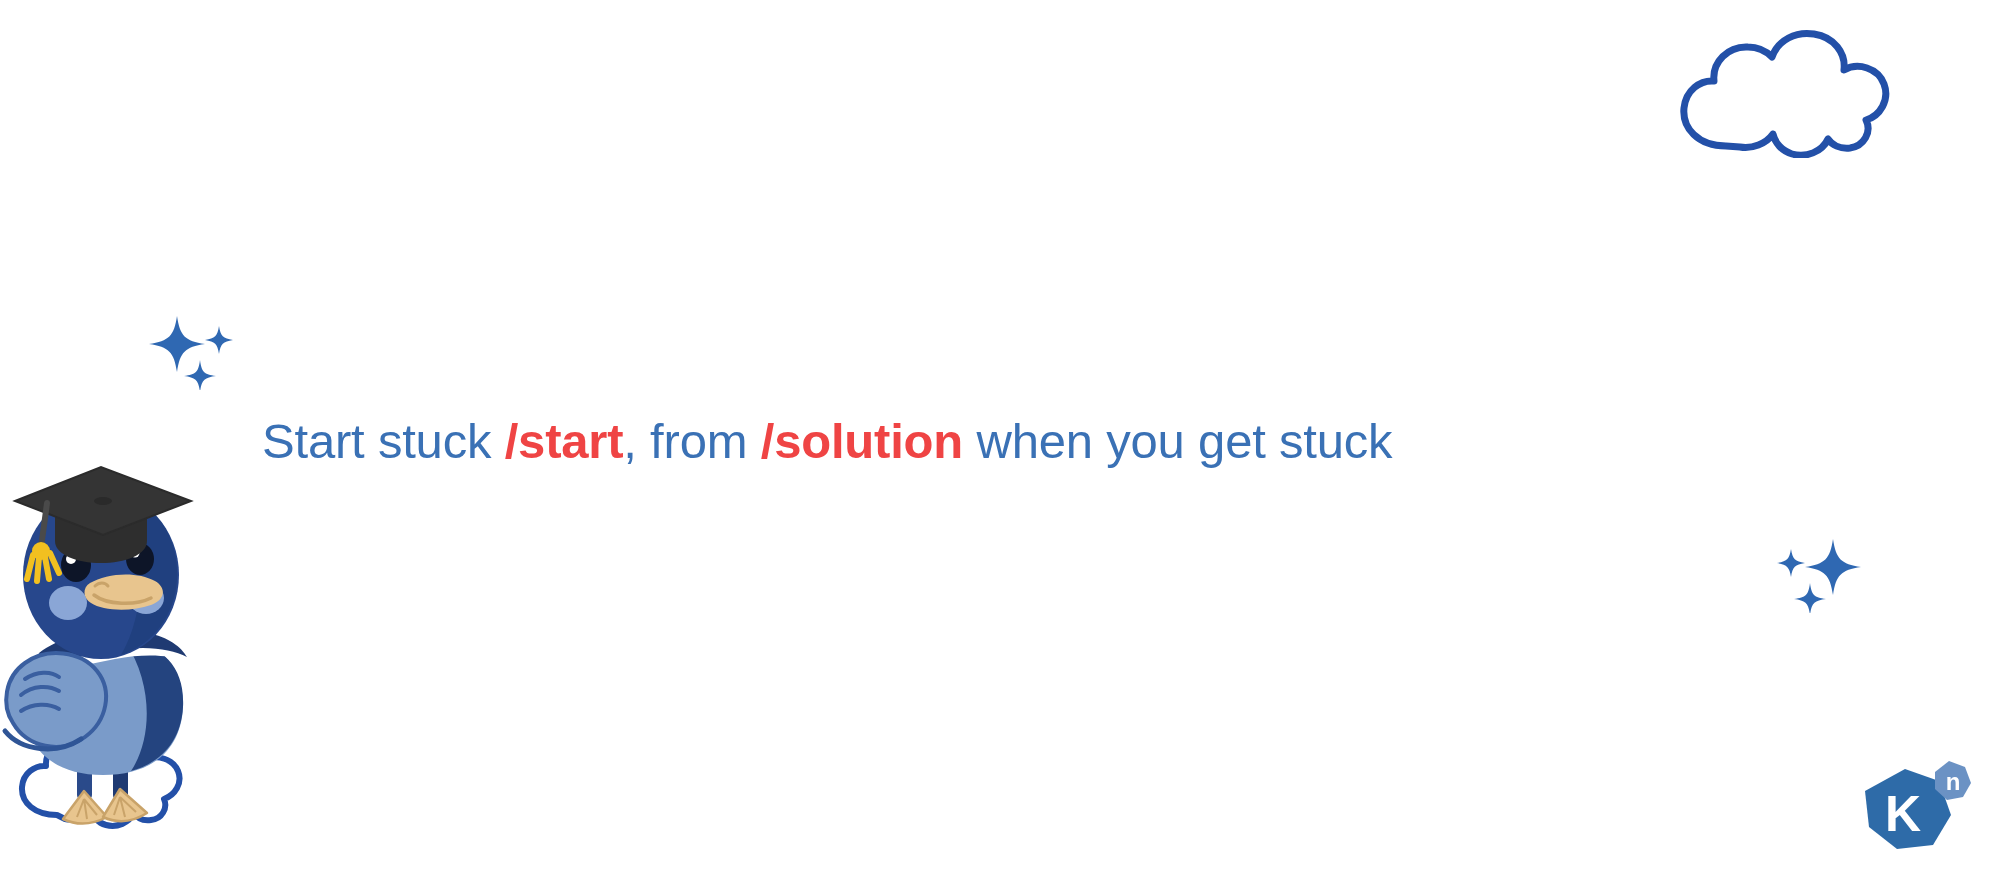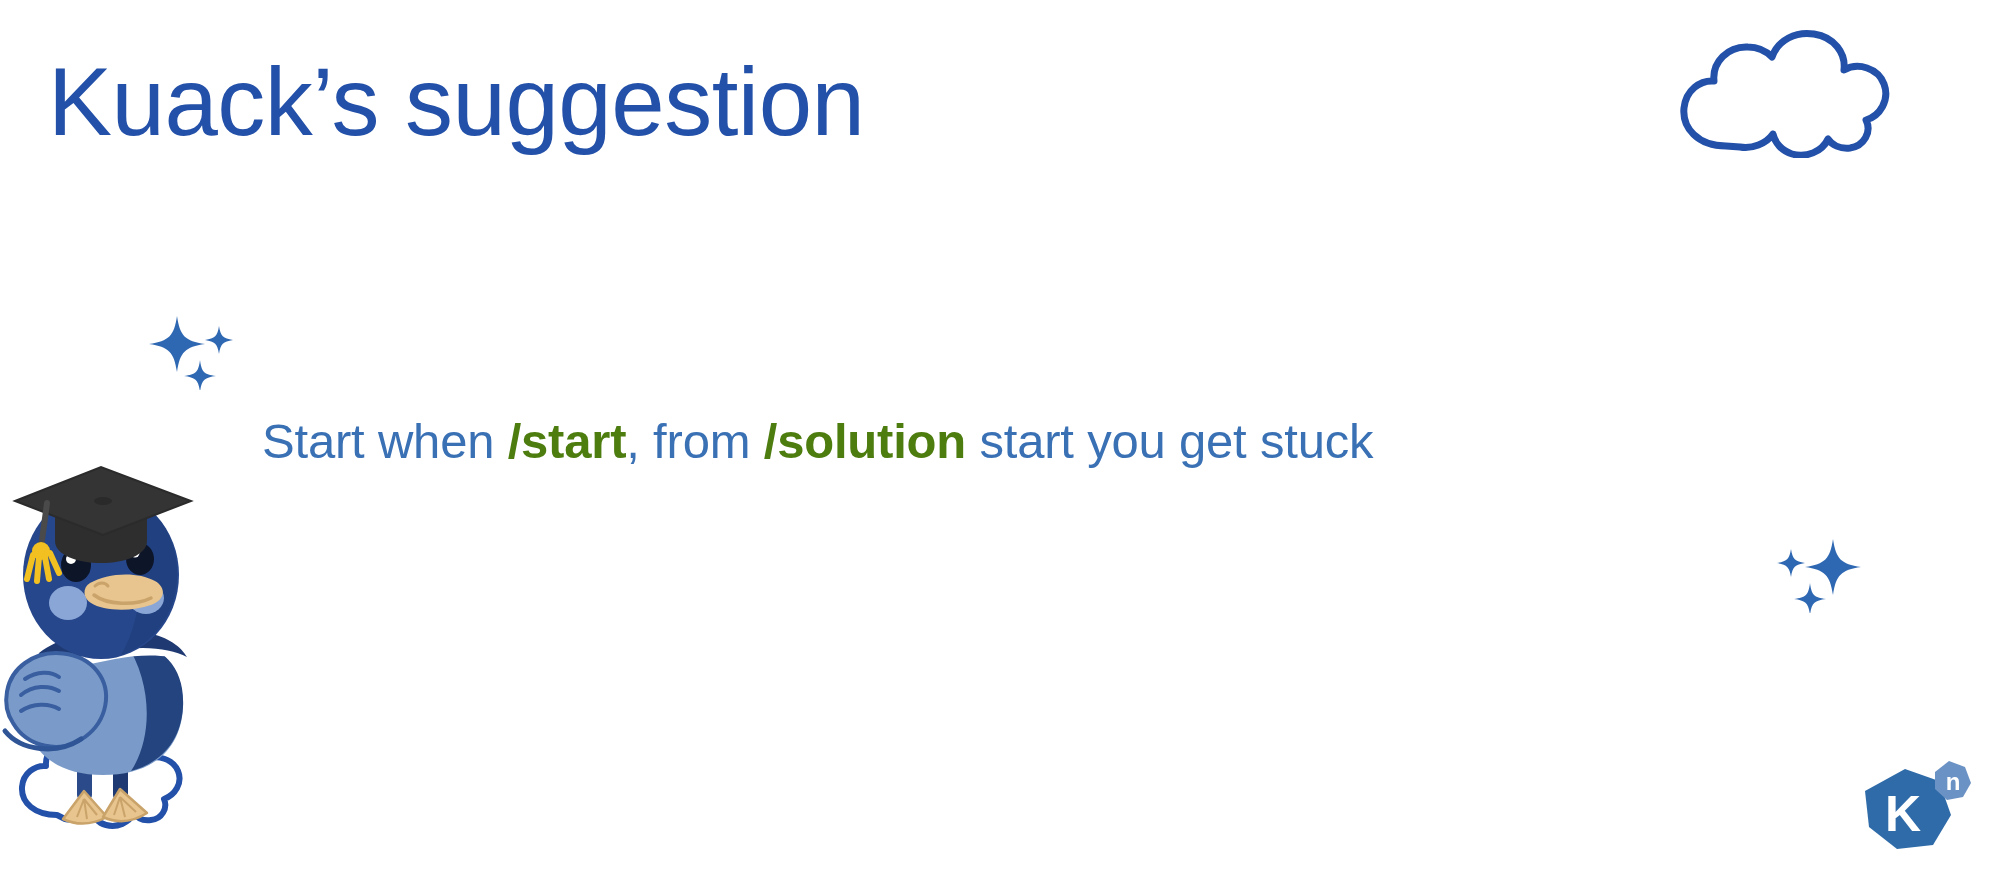--- a/index.html
+++ b/index.html
@@ -43,21 +43,21 @@
     top: 413px;
     font-family: "Liberation Sans", sans-serif;
     font-size: 49px;
     font-weight: 400;
     color: #3a71b5;
     white-space: nowrap;
     letter-spacing: -0.2px;
   }
   .body-line .cmd {
     font-weight: 700;
-    color: #4d7c0f;
+    color: #ef4444;
   }
 
   
   .cloud-top {
     position: absolute;
     left: 1668px;
     top: 28px;
     width: 230px;
     height: 130px;
   }
@@ -94,21 +94,20 @@
     top: 755px;
     width: 120px;
     height: 110px;
   }
 </style>
 </head>
 <body>
 
 <div class="slide">
 
-  <div class="title">Kuack’s suggestion</div>
 
   <div class="cloud-top">
     <svg viewBox="0 0 230 130" width="230" height="130" aria-hidden="true">
       <path d="M58 118
                C 30 118, 14 100, 16 80
                C 18 62, 32 52, 46 53
                C 44 34, 60 18, 80 19
                C 90 19, 98 23, 104 29
                C 110 12, 128 3, 146 6
                C 166 9, 178 25, 176 42
@@ -135,21 +134,21 @@
     <svg viewBox="0 0 100 80" width="100" height="80" aria-hidden="true">
       <g transform="translate(100,0) scale(-1,1)">
         <path d="M32 6 C 35 26, 40 31, 60 34 C 40 37, 35 42, 32 62 C 29 42, 24 37, 4 34 C 24 31, 29 26, 32 6 Z" fill="#2f68b2"></path>
         <path d="M74 16 C 75.6 26, 78 28.4, 88 30 C 78 31.6, 75.6 34, 74 44 C 72.4 34, 70 31.6, 60 30 C 70 28.4, 72.4 26, 74 16 Z" fill="#2f68b2"></path>
         <path d="M55 50 C 56.6 62, 59 64.4, 71 66 C 59 67.6, 56.6 70, 55 82 C 53.4 70, 51 67.6, 39 66 C 51 64.4, 53.4 62, 55 50 Z" fill="#2f68b2"></path>
       </g>
     </svg>
   </div>
 
   <div class="body-line">
-    <span>Start when </span><span class="cmd">/start</span><span>, from </span><span class="cmd">/solution</span><span> start you get stuck</span>
+    <span>Start stuck </span><span class="cmd">/start</span><span>, from </span><span class="cmd">/solution</span><span> when you get stuck</span>
   </div>
 
   <div class="mascot">
     <svg viewBox="0 0 230 410" width="230" height="410" aria-hidden="true">
 
       <g>
         <path d="M62 360
                  C 40 360, 26 348, 27 332
                  C 28 318, 40 310, 51 311
                  C 50 296, 62 284, 77 285

